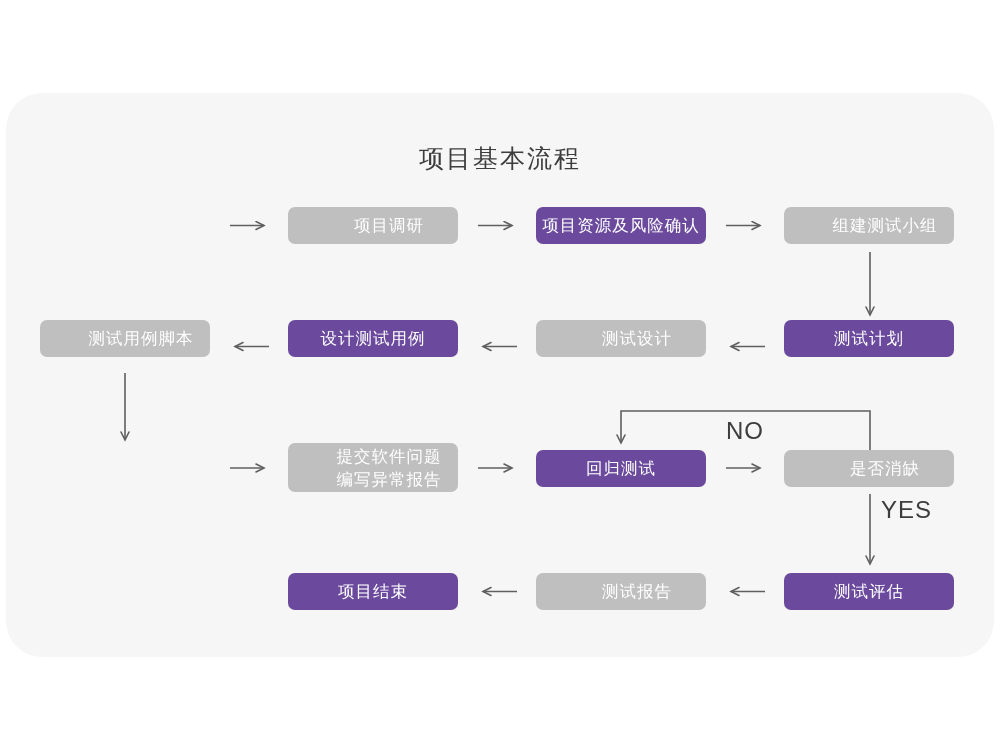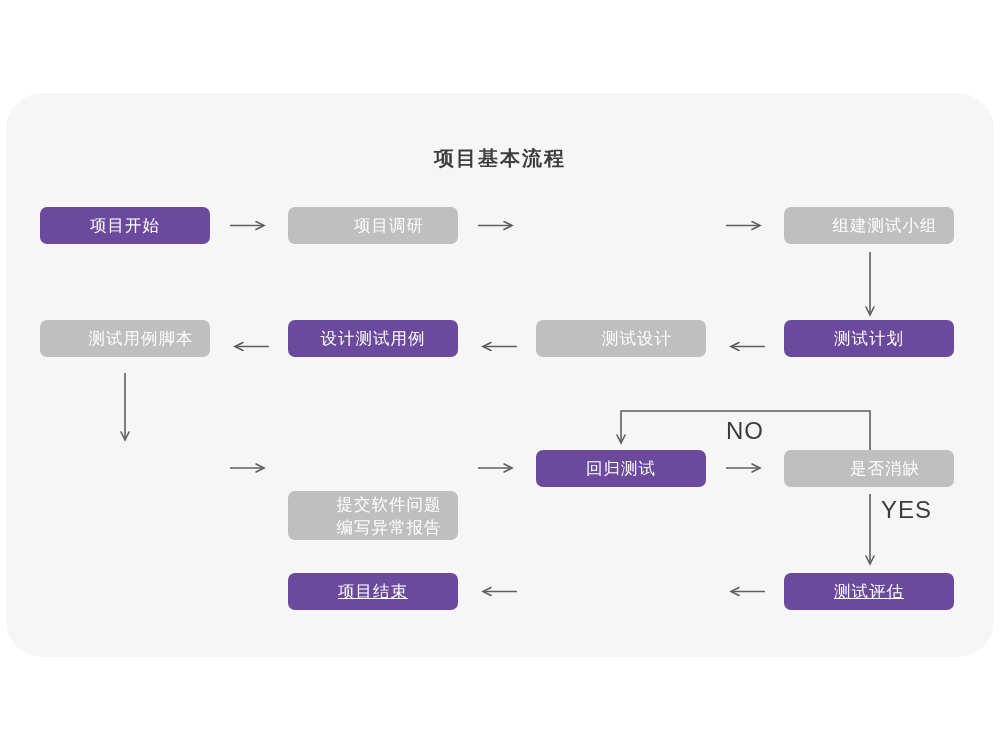--- a/index.html
+++ b/index.html
@@ -17,36 +17,36 @@
     background:var(--page_bg);
     font-family:"Liberation Sans","DejaVu Sans",sans-serif;
   }
   .stage{position:relative;width:1000px;height:750px;}
   .card{
     position:absolute;left:6px;top:93px;width:988px;height:564px;
     background:var(--card_bg);border-radius:36px;
   }
   .title{
     position:absolute;left:0;top:142px;width:100%;
-    text-align:center;font-size:20px;font-weight:700;
+    text-align:center;font-size:25px;font-weight:400;
     color:var(--ink);letter-spacing:2px;line-height:32px;
   }
   .edges{position:absolute;left:0;top:0;pointer-events:none;}
   .edges path{stroke:var(--arrow);stroke-width:1.6;fill:none;}
   .arrowhead{stroke:var(--arrow);stroke-width:1.6;fill:none;stroke-linecap:round;stroke-linejoin:miter;}
   .node{
     position:absolute;width:170px;height:37px;border-radius:7px;
     display:flex;align-items:center;justify-content:center;
     color:var(--node_text);font-size:16.5px;letter-spacing:1px;
     text-align:center;
   }
-  .node.tall{height:49px;line-height:1.35;white-space:pre-line;margin-top:48px;}
+  .node.tall{height:49px;line-height:1.35;white-space:pre-line;}
   .purple{background:var(--purple);}
   .gray{background:var(--gray);padding-left:32px;}
-  .r1{top:207px;} .r2{top:320px;} .r3{top:450px;} .r3tall{top:443px;} .r4{top:573px;text-decoration:underline;}
+  .r1{top:207px;} .r2{top:320px;} .r3{top:450px;} .r3tall{top:443px;} .r4{top:573px;}
   .c1{left:40px;} .c2{left:288px;} .c3{left:536px;} .c4{left:784px;}
   .edge-label{
     position:absolute;color:var(--ink);font-size:24px;letter-spacing:1px;
   }
   .edge-label.no{left:745px;top:417px;transform:translateX(-50%);}
   .edge-label.yes{left:881px;top:496px;}
 </style>
 </head>
 <body>
 
@@ -71,32 +71,33 @@
     <path d="M125,373 V440" marker-end="url(#ah)"></path>
     <path d="M230,468 H264" marker-end="url(#ah)"></path>
     <path d="M478,468 H512" marker-end="url(#ah)"></path>
     <path d="M726,468 H760" marker-end="url(#ah)"></path>
     <path d="M870,450 V411 H621 V443" marker-end="url(#ah)"></path>
     <path d="M870,494 V564" marker-end="url(#ah)"></path>
     <path d="M765,591.5 H731" marker-end="url(#ah)"></path>
     <path d="M517,591.5 H483" marker-end="url(#ah)"></path>
   </svg>
 
-  <div class="node purple r1 c1">项目开始</div>
   <div class="node gray   r1 c2">项目调研</div>
+  <div class="node purple r1 c3">项目资源及风险确认</div>
   <div class="node gray   r1 c4">组建测试小组</div>
 
   <div class="node gray   r2 c1">测试用例脚本</div>
   <div class="node purple r2 c2">设计测试用例</div>
   <div class="node gray   r2 c3">测试设计</div>
   <div class="node purple r2 c4">测试计划</div>
 
   <div class="node gray tall r3tall c2">提交软件问题
 编写异常报告</div>
   <div class="node purple r3 c3">回归测试</div>
   <div class="node gray   r3 c4">是否消缺</div>
 
   <div class="node purple r4 c2">项目结束</div>
+  <div class="node gray   r4 c3">测试报告</div>
   <div class="node purple r4 c4">测试评估</div>
 
   <span class="edge-label no">NO</span>
   <span class="edge-label yes">YES</span>
 </div>
 
 </body></html>

